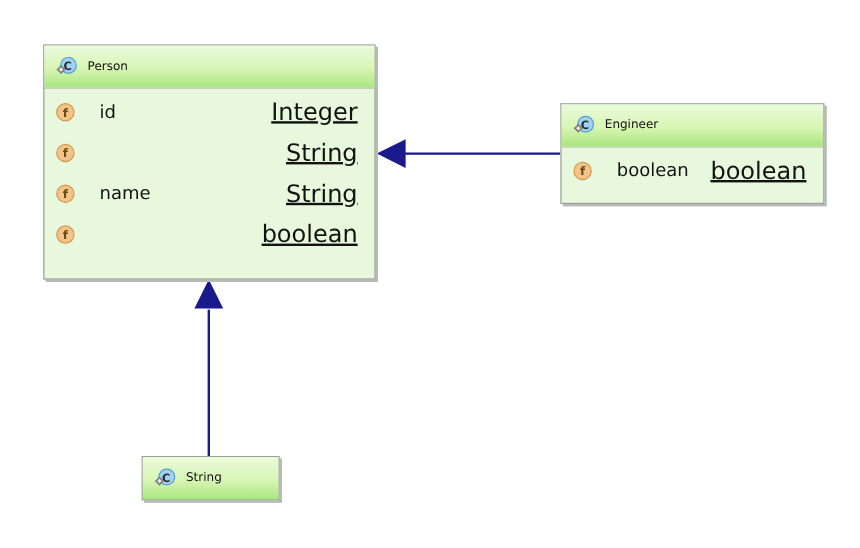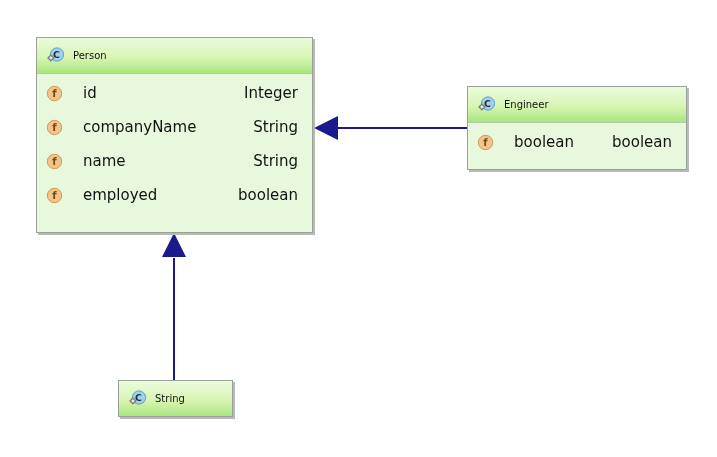--- a/index.html
+++ b/index.html
@@ -65,24 +65,25 @@
     height: 34px;
     padding: 0 14px 0 9px;
   }
   .uml-field-name {
     font-size: 15px;
     color: #121212;
     margin-left: 20px;
     white-space: nowrap;
   }
   .uml-field-type {
-    font-size: 15px;
+    font-size: 20px;
     color: #121212;
     margin-left: auto;
     white-space: nowrap;
+    text-decoration: underline;
   }
 
   
   .icon {
     flex: 0 0 auto;
     display: block;
     line-height: 0;
   }
 </style>
 </head>
@@ -128,21 +129,20 @@
         <span class="uml-field-type">Integer</span>
       </div>
 
       <div class="uml-row">
         <span class="icon">
           <svg width="17" height="17" viewBox="0 0 17 17">
             <circle cx="8.5" cy="8.5" r="7.2" fill="#f3c387" stroke="#d39a4e" stroke-width="1"></circle>
             <text x="8.5" y="12.2" font-family="DejaVu Sans, sans-serif" font-size="10" font-weight="bold" fill="#6b4a16" text-anchor="middle">f</text>
           </svg>
         </span>
-        <span class="uml-field-name">companyName</span>
         <span class="uml-field-type">String</span>
       </div>
 
       <div class="uml-row">
         <span class="icon">
           <svg width="17" height="17" viewBox="0 0 17 17">
             <circle cx="8.5" cy="8.5" r="7.2" fill="#f3c387" stroke="#d39a4e" stroke-width="1"></circle>
             <text x="8.5" y="12.2" font-family="DejaVu Sans, sans-serif" font-size="10" font-weight="bold" fill="#6b4a16" text-anchor="middle">f</text>
           </svg>
         </span>
@@ -150,21 +150,20 @@
         <span class="uml-field-type">String</span>
       </div>
 
       <div class="uml-row">
         <span class="icon">
           <svg width="17" height="17" viewBox="0 0 17 17">
             <circle cx="8.5" cy="8.5" r="7.2" fill="#f3c387" stroke="#d39a4e" stroke-width="1"></circle>
             <text x="8.5" y="12.2" font-family="DejaVu Sans, sans-serif" font-size="10" font-weight="bold" fill="#6b4a16" text-anchor="middle">f</text>
           </svg>
         </span>
-        <span class="uml-field-name">employed</span>
         <span class="uml-field-type">boolean</span>
       </div>
 
     </div>
   </div>
 
   <div class="uml-class" style="left:467px; top:86px; width:220px; height:84px;">
     <div class="uml-header">
       <span class="icon">
         <svg width="19" height="19" viewBox="0 0 19 19">

